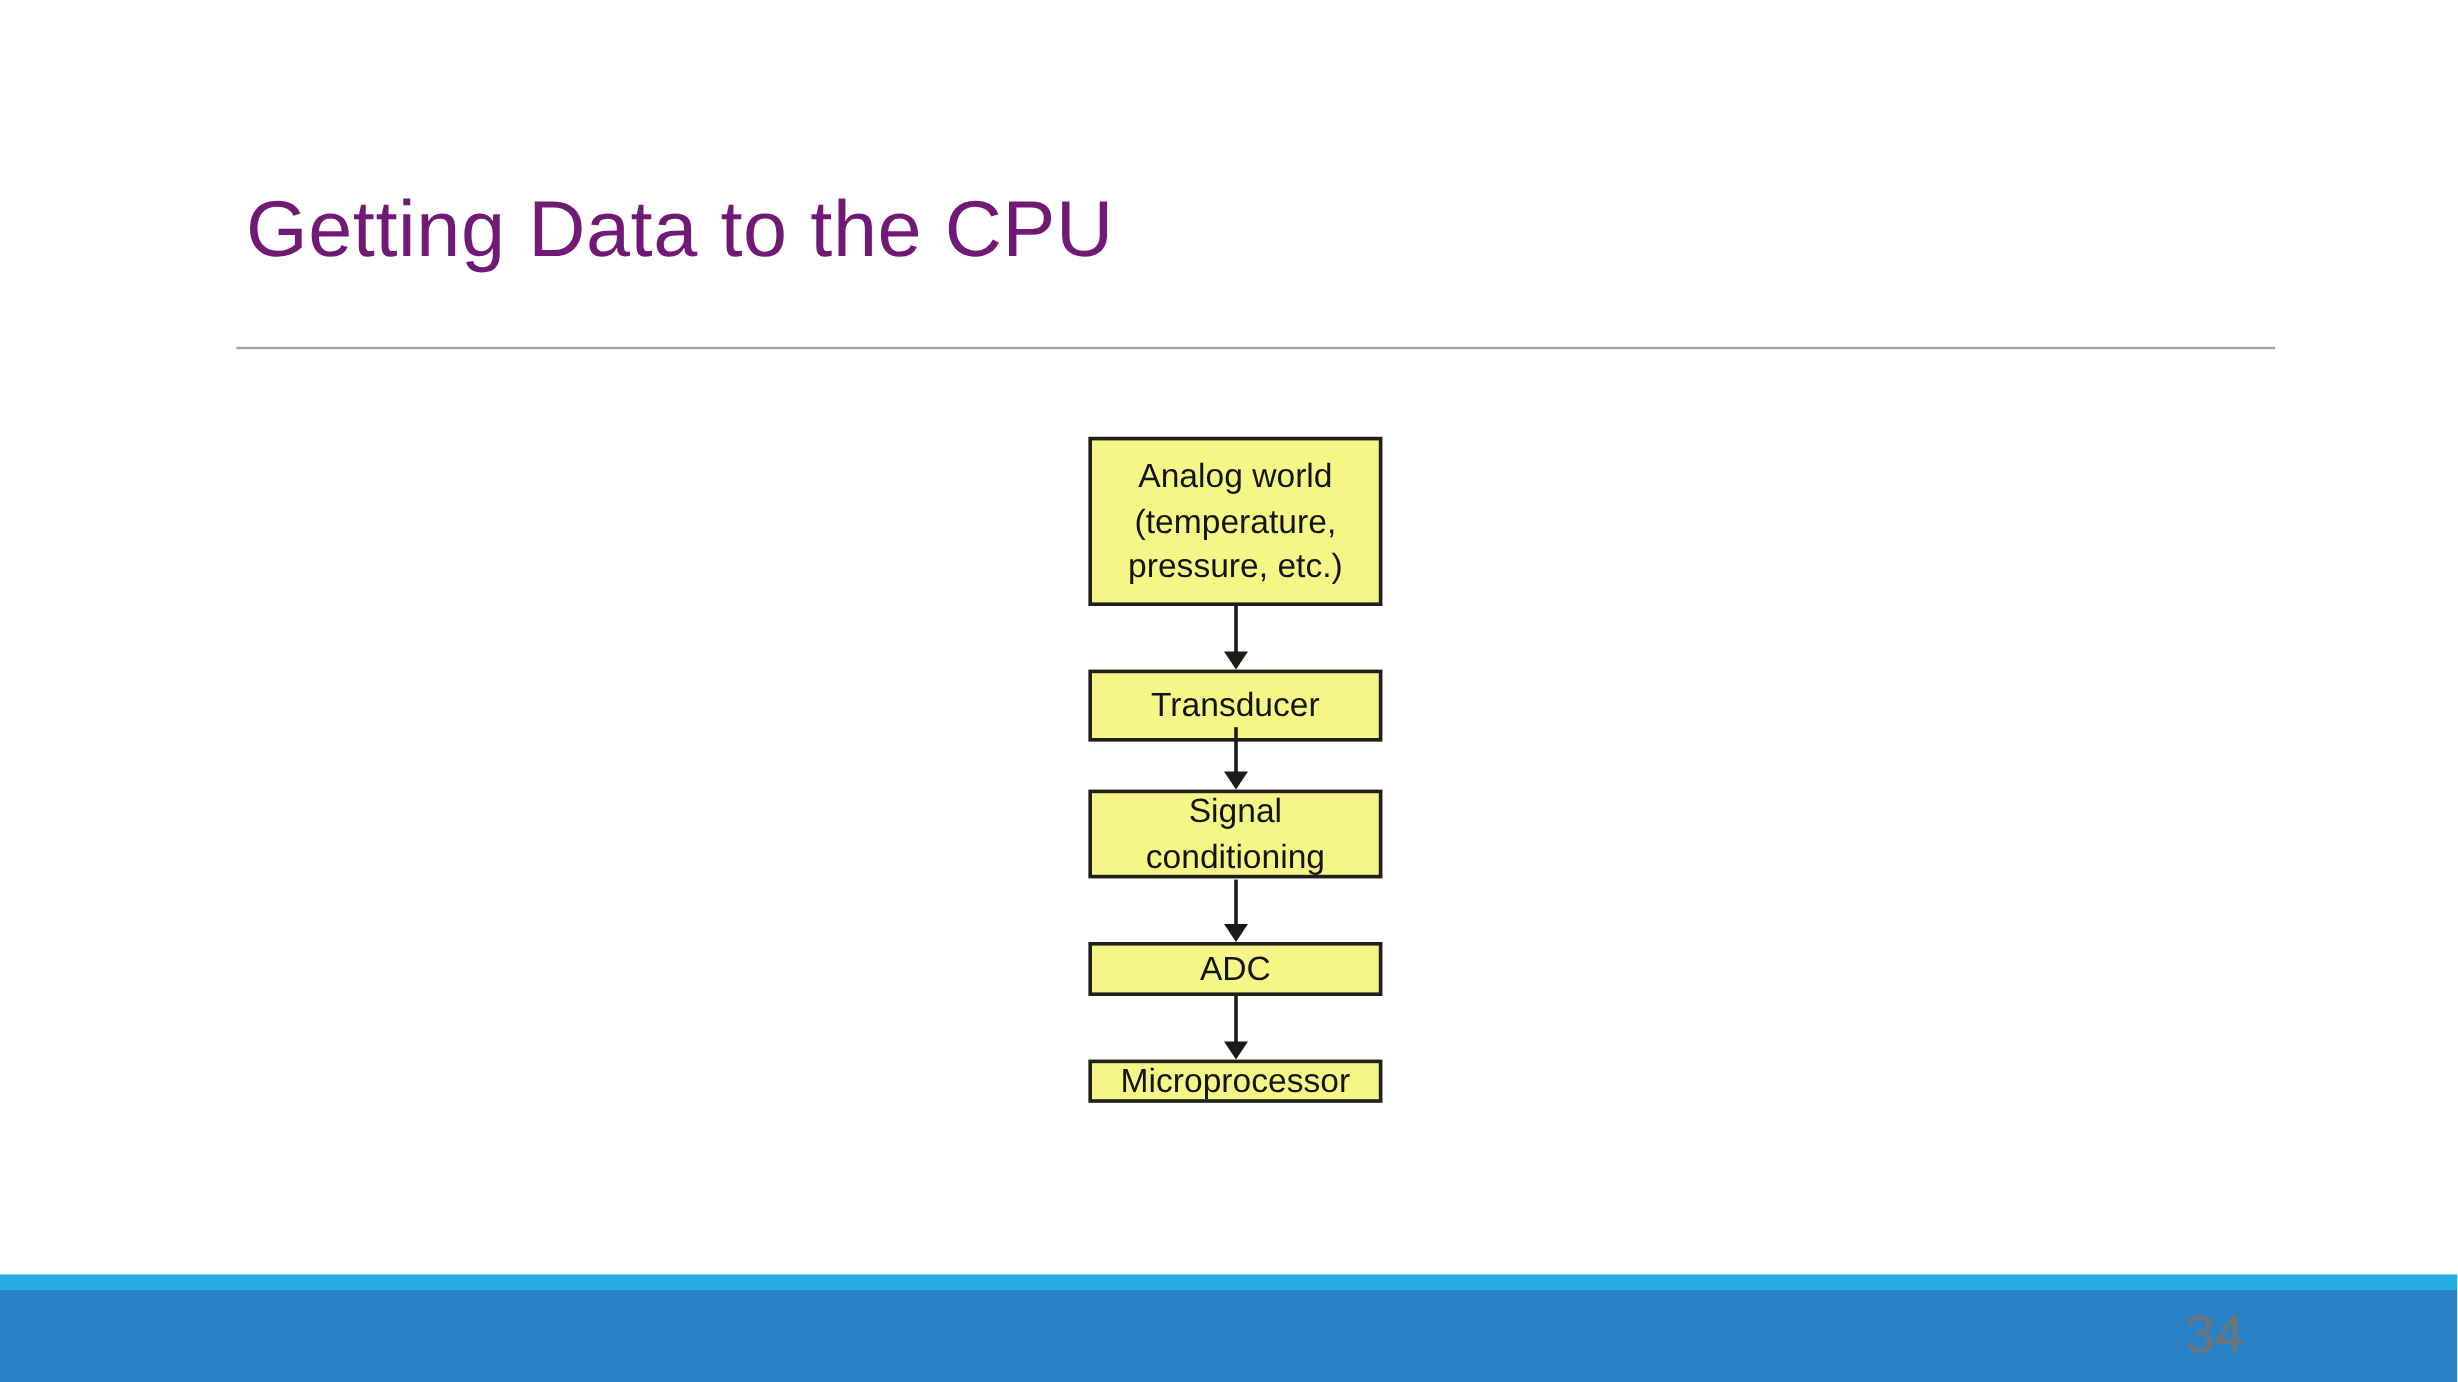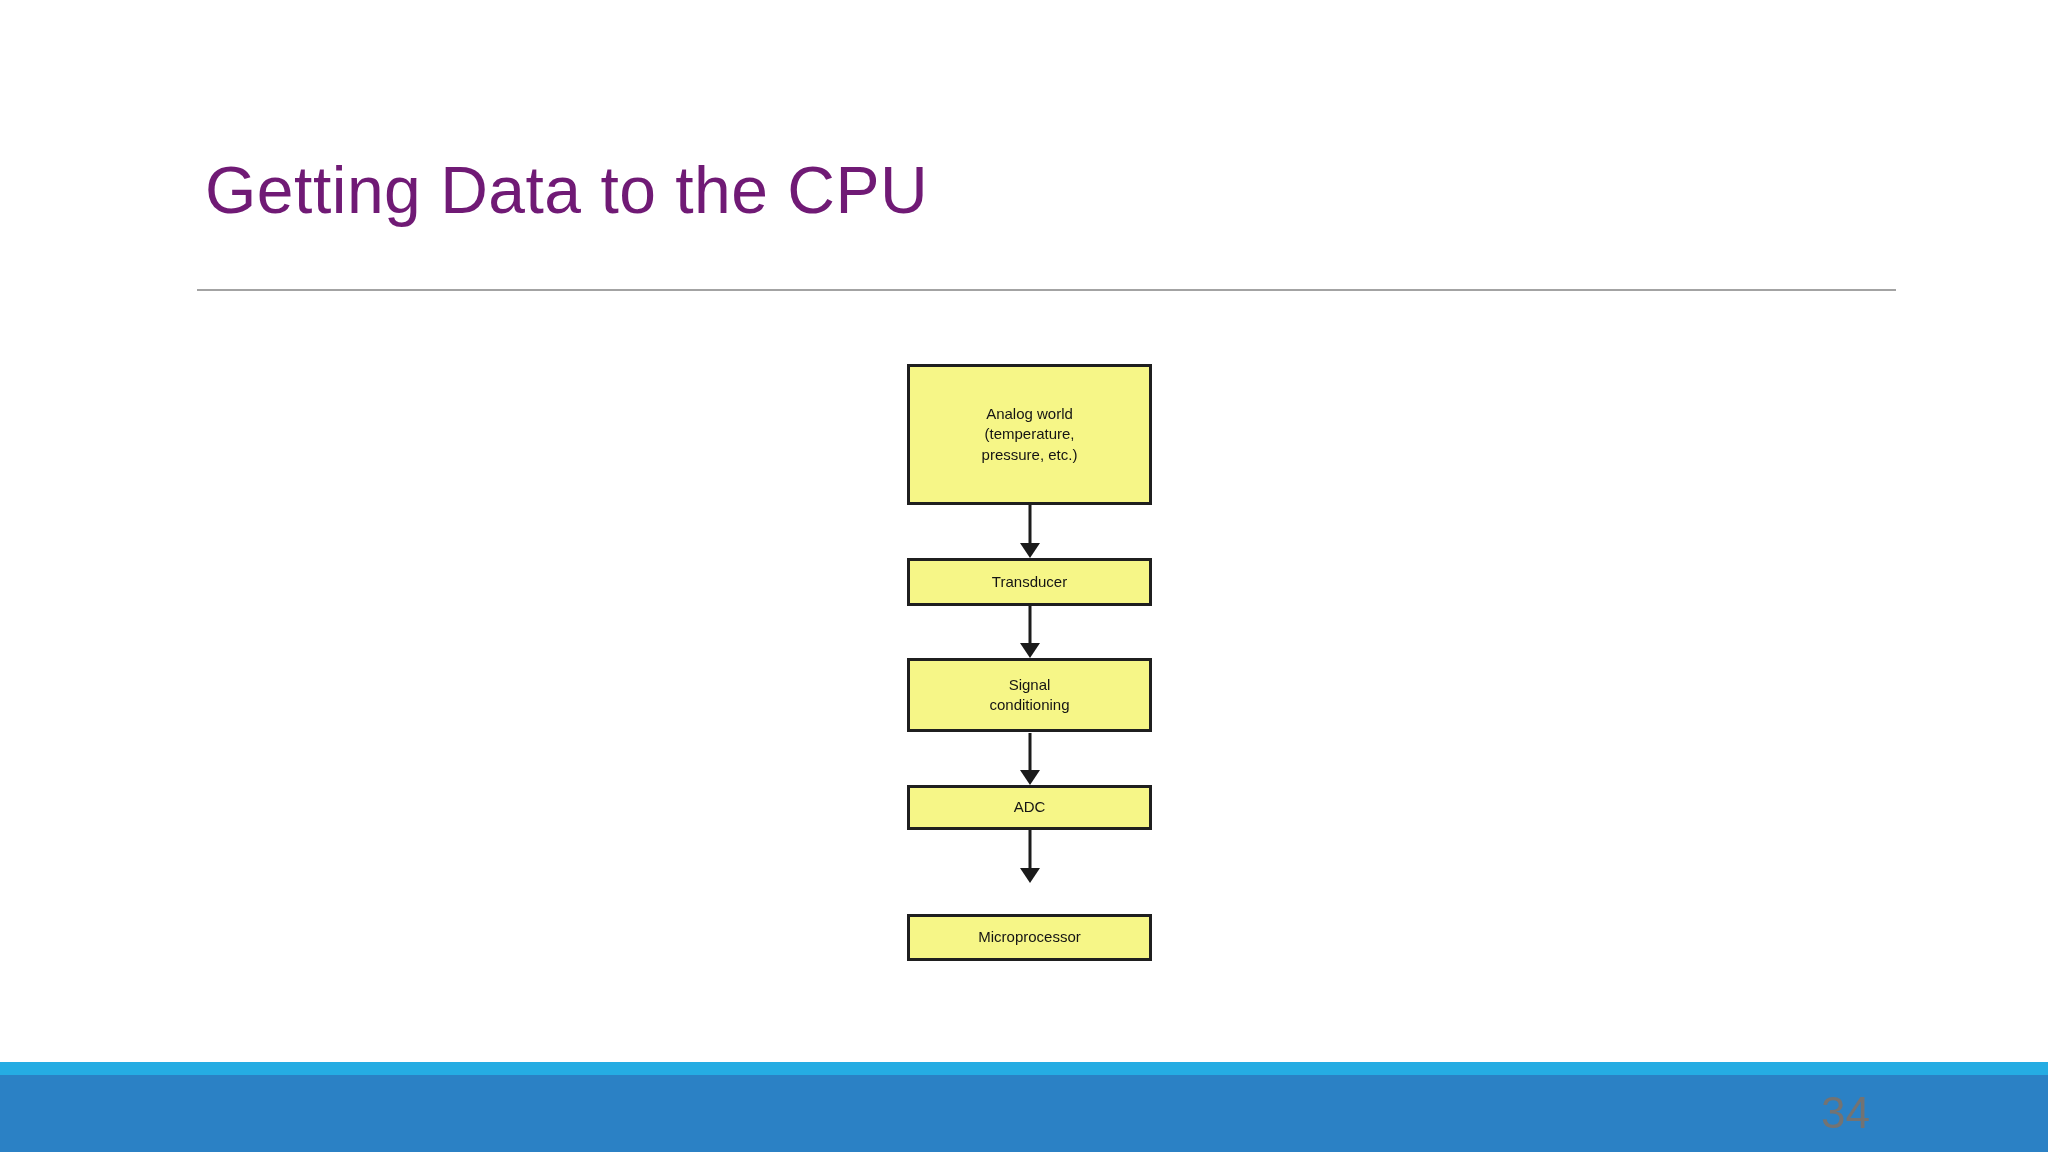--- a/index.html
+++ b/index.html
@@ -52,30 +52,30 @@
     width: 239px; 
     background: #f6f687;
     border: 3px solid #1f1f1f;
     box-sizing: border-box;
     width: 245px;
     display: flex;
     align-items: center;
     justify-content: center;
     text-align: center;
     font-family: "Liberation Sans", sans-serif;
-    font-size: 15px;
+    font-size: 28px;
     line-height: 1.35;
     color: #141414;
     white-space: pre-line;
   }
   .node-analog      { top: 0;     height: 141px; }
-  .node-transducer  { top: 194px; height: 48px;  }
+  .node-transducer  { top: 194px; height: 60px;  }
   .node-signal      { top: 294px; height: 74px;  }
   .node-adc         { top: 421px; height: 45px;  }
-  .node-micro       { top: 519px; height: 47px; margin-top: 31px;  }
+  .node-micro       { top: 519px; height: 36px;  }
 
   .flow-arrow {
     position: absolute;
     left: 0;
     width: 100%;
   }
   .arrow-1 { top: 141px; height: 53px; }
   .arrow-2 { top: 242px; height: 52px; }
   .arrow-3 { top: 369px; height: 52px; }
   .arrow-4 { top: 466px; height: 53px; }

